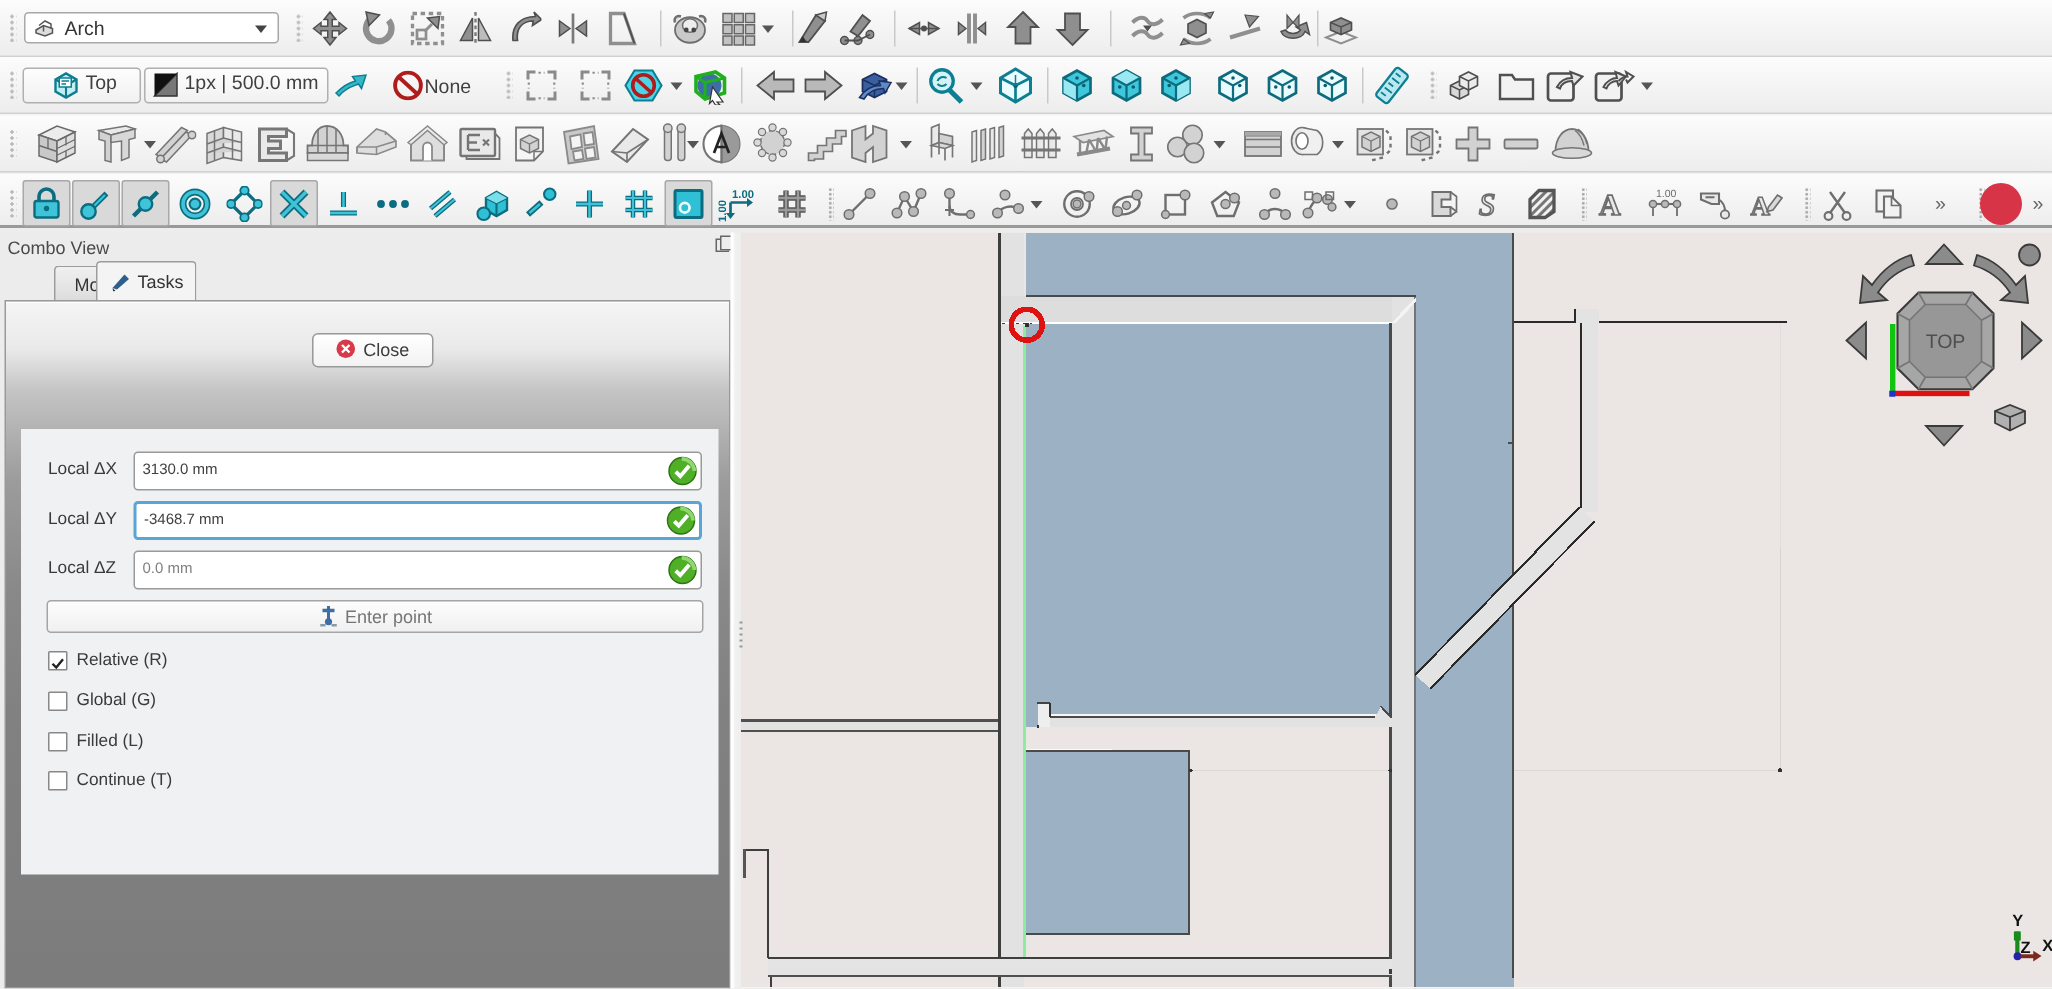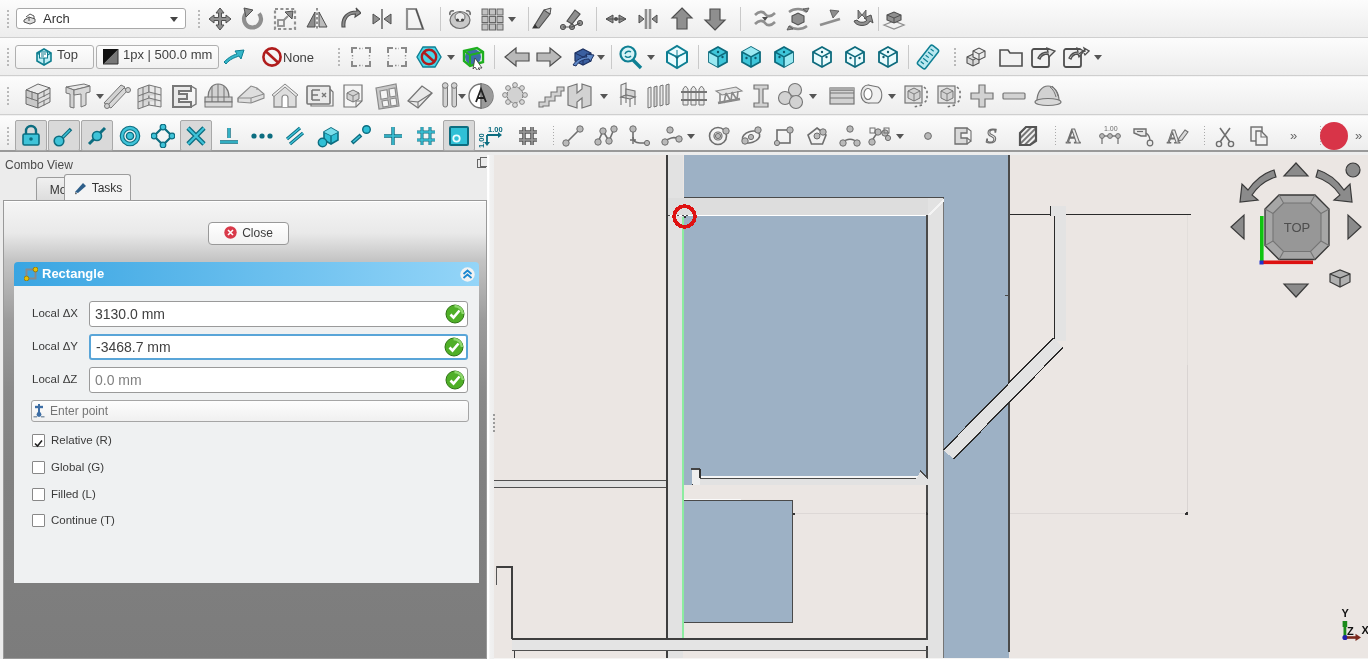--- a/index.html
+++ b/index.html
@@ -34,25 +34,25 @@
 #closeBtn { position:absolute; left:204px; top:21px; width:81px; height:23px; background:linear-gradient(#ffffff,#f2f2f2);
   border:1px solid #999; border-radius:4px; font-size:12px; color:#3c3c3c; text-align:center; line-height:21px; }
 #rectBox { position:absolute; left:10px; top:61px; width:465px; height:321px; }
 #rectHdr { position:absolute; left:0; top:0; width:465px; height:24px; border-radius:4px 4px 0 0;
   background:linear-gradient(90deg,#39a5e2,#94d5f8); }
 #rectHdr .hico { position:absolute; left:10px; top:5px; }
 #rectHdr .htxt { position:absolute; left:28px; top:4px; font-size:13px; font-weight:bold; color:#fff; }
 #rectBody { position:absolute; left:0; top:24px; width:465px; height:297px; background:#eff1f2; }
 .flbl { position:absolute; left:18px; font-size:11.5px; color:#3a3a3a; }
 .finp { position:absolute; left:75px; width:379px; height:26px; background:#fff; border:1px solid #9a9a9a; border-radius:3px;
-  font-size:14px; color:#404040; line-height:24px; padding-left:5px; }
+  font-size:10px; color:#404040; line-height:24px; padding-left:5px; }
 .chk { position:absolute; left:18px; width:13px; height:13px; background:#fff; border:1px solid #888; border-radius:1px; }
 .clbl { position:absolute; left:37px; font-size:11.5px; color:#3a3a3a; }
 #entBtn { position:absolute; left:17px; top:114px; width:438px; height:22px; background:linear-gradient(#fdfdfd,#f0f0f0);
-  border:1px solid #a5a5a5; border-radius:3px; font-size:12px; color:#757575; line-height:20px; }
+  border:1px solid #a5a5a5; border-radius:3px; font-size:12px; color:#757575; text-align:center; line-height:20px; }
 #splitter { position:absolute; left:487px; top:155px; width:7px; height:504px; background:linear-gradient(90deg,#fdfdfd 0px,#ffffff 1.5px,#f1f1f1 3px,#eeeeee 100%); z-index:5; }
 
 
 #view { position:absolute; left:492px; top:155px; width:876px; height:504px; background:#ebe6e3; overflow:hidden; }
 
 .btnw { position:absolute; top:7px; height:24px; background:linear-gradient(#fdfdfd,#f1f1f1); border:1px solid #b0b0b0; border-radius:3px; font-size:13px; color:#3f3f3f; }
 </style>
 </head>
 <body>
 <div id="toolbars">
@@ -952,32 +952,20 @@
   <div id="tabTasks" class="tab"><svg width="15" height="15" viewBox="0 0 15 15" style="vertical-align:-3px;margin-right:4px">
         <path d="M2 12 L10 3 L13 6 L5 13 Z" fill="#2e5f8a"></path>
         <path d="M2 12 L4 14 L2.5 14.2 Z" fill="#222"></path>
       </svg>Tasks</div>
   <div id="taskArea">
     <div id="closeBtn"><svg width="13" height="13" viewBox="0 0 13 13" style="vertical-align:-2px;margin-right:5px">
           <circle cx="6.5" cy="6.5" r="6.2" fill="#d93a4a"></circle>
           <path d="M4 4 L9 9 M9 4 L4 9" stroke="#fff" stroke-width="1.6"></path>
         </svg>Close</div>
     <div id="rectBox">
-      <div id="rectHdr">
-        <div class="hico"><svg width="14" height="14" viewBox="0 0 14 14">
-              <rect x="2.5" y="2.5" width="9" height="9" fill="none" stroke="#8a8a8a" stroke-width="2"></rect>
-              <circle cx="11.5" cy="2.5" r="2.4" fill="#e8c000" stroke="#8a6a00" stroke-width="0.7"></circle>
-              <circle cx="2.5" cy="11.5" r="2.4" fill="#e8c000" stroke="#8a6a00" stroke-width="0.7"></circle>
-            </svg></div>
-        <div class="htxt">Rectangle</div>
-        <svg width="15" height="15" viewBox="0 0 15 15" style="position:absolute;right:4px;top:5px">
-            <circle cx="7.5" cy="7.5" r="7.2" fill="#f2f2f2"></circle>
-            <path d="M3.5 7 L7.5 3.5 L11.5 7 M3.5 11 L7.5 7.5 L11.5 11" fill="none" stroke="#1b87d0" stroke-width="1.8"></path>
-          </svg>
-      </div>
       <div id="rectBody">
         <div class="flbl" style="top:21px">Local ΔX</div>
         <div class="finp" style="top:15px">3130.0 mm<svg width="20" height="20" viewBox="0 0 20 20" style="position:absolute;right:2px;top:2px">
               <circle cx="10" cy="10" r="9" fill="#4faf27" stroke="#2e7314" stroke-width="1"></circle>
               <path d="M9.5 2 A 8.5 8.5 0 0 1 18 10" stroke="#8fd86e" stroke-width="2.5" fill="none"></path>
               <path d="M5.5 10.5 L8.5 13.5 L14.5 6.5" fill="none" stroke="#fff" stroke-width="2.6"></path>
             </svg></div>
         <div class="flbl" style="top:54px">Local ΔY</div>
         <div class="finp" style="top:48px;border:2px solid #59a5d8;line-height:22px">-3468.7 mm<svg width="20" height="20" viewBox="0 0 20 20" style="position:absolute;right:2px;top:1px">
               <circle cx="10" cy="10" r="9" fill="#4faf27" stroke="#2e7314" stroke-width="1"></circle>

